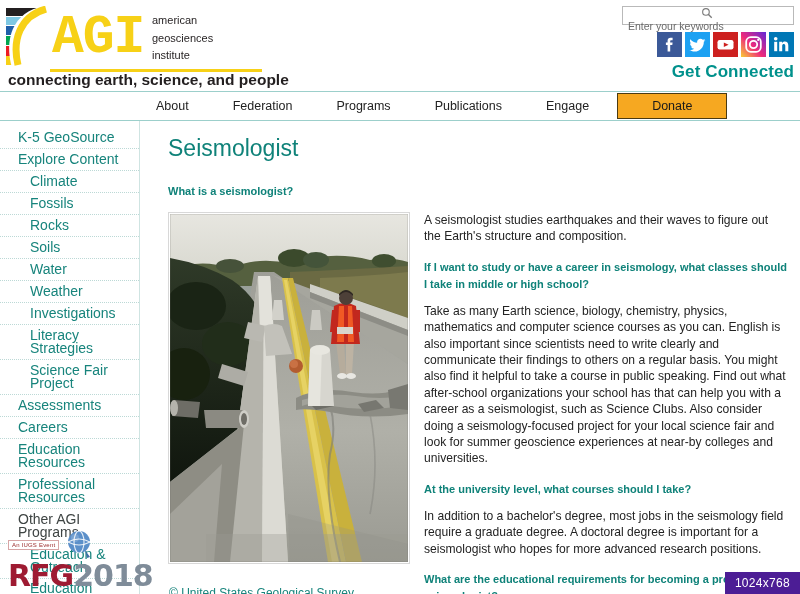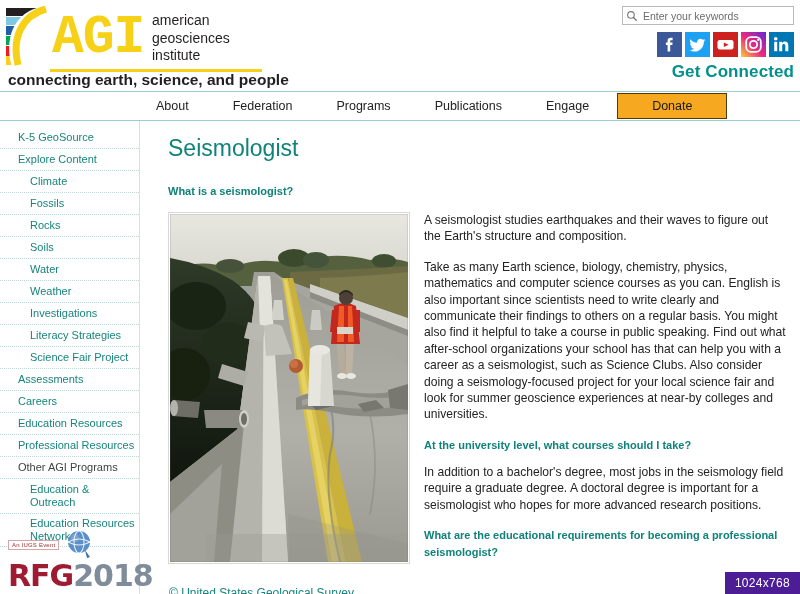--- a/index.html
+++ b/index.html
@@ -39,21 +39,21 @@
     font-family: Liberation Mono, monospace;
     font-size: 53px;
     font-weight: bold;
     color: #f7d117;
     letter-spacing: -1px;
     line-height: 60px;
   }
   #logo-words {
     position: absolute;
     left: 148px; top: 8px;
-    font-size: 14px;
+    font-size: 11px;
     line-height: 17.5px;
     color: #231f20;
   }
   #logo-rule {
     position: absolute;
     left: 46px; top: 65px;
     width: 212px; height: 3px;
     background: #f7d117;
   }
   #logo-tagline {
@@ -68,20 +68,21 @@
   
   #search-box {
     position: absolute;
     right: 6px; top: 6px;
     width: 172px; height: 19px;
     border: 1px solid #b9b9b9;
     background: #ffffff;
     display: flex;
     align-items: center;
     padding: 0 3px;
+    flex-direction: column;
   }
   #search-box .mag {
     width: 12px; height: 12px;
     flex: 0 0 auto;
     margin-right: 3px;
   }
   #search-input {
     border: 0; outline: 0;
     font-family: "Liberation Sans", sans-serif;
     font-size: 10.5px;
@@ -155,21 +156,21 @@
     width: 140px;
     flex: 0 0 140px;
     border-right: 1px solid #cfe4e2;
     padding-top: 6px;
     position: relative;
   }
   .side-item {
     position: relative;
     border-bottom: 1px dotted #bcd9d6;
     padding: 4px 4px 4px 18px;
-    font-size: 11px;
+    font-size: 14px;
     line-height: 13px;
     color: #17847c;
     cursor: pointer;
   }
   .side-item.sub { padding-left: 30px; }
   .side-item.plain { color: #3e4443; cursor: default; }
   .side-item.two-line { padding-top: 3px; padding-bottom: 3px; }
 
   
   #rfg {
@@ -538,20 +539,21 @@
 
                 <rect x="0" y="0" width="238" height="348" fill="none" stroke="#6a6a64" stroke-width="1" opacity="0.35"></rect>
               </svg>
             </div>
           </div>
           <div id="caption">© United States Geological Survey</div>
         </div>
 
         <div id="col-right">
           <p class="body-p">A seismologist studies earthquakes and their waves to figure out the Earth's structure and composition.</p>
+          <div class="q-head">If I want to study or have a career in seismology, what classes should I take in middle or high school?</div>
           <p class="body-p">Take as many Earth science, biology, chemistry, physics, mathematics and computer science courses as you can. English is also important since scientists need to write clearly and communicate their findings to others on a regular basis. You might also find it helpful to take a course in public speaking. Find out what after-school organizations your school has that can help you with a career as a seismologist, such as Science Clubs. Also consider doing a seismology-focused project for your local science fair and look for summer geoscience experiences at near-by colleges and universities.</p>
           <div class="q-head">At the university level, what courses should I take?</div>
           <p class="body-p">In addition to a bachelor's degree, most jobs in the seismology field require a graduate degree. A doctoral degree is important for a seismologist who hopes for more advanced research positions.</p>
           <div class="q-head">What are the educational requirements for becoming a professional seismologist?</div>
         </div>
       </div>
     </div>
   </div>
 
   <div id="res-badge">1024x768</div>

